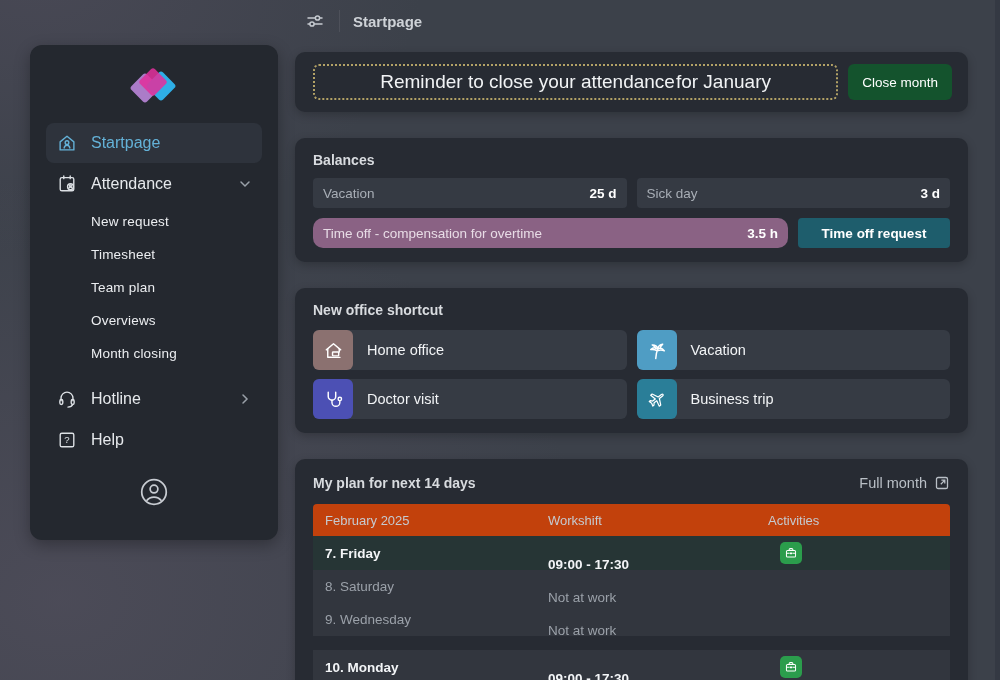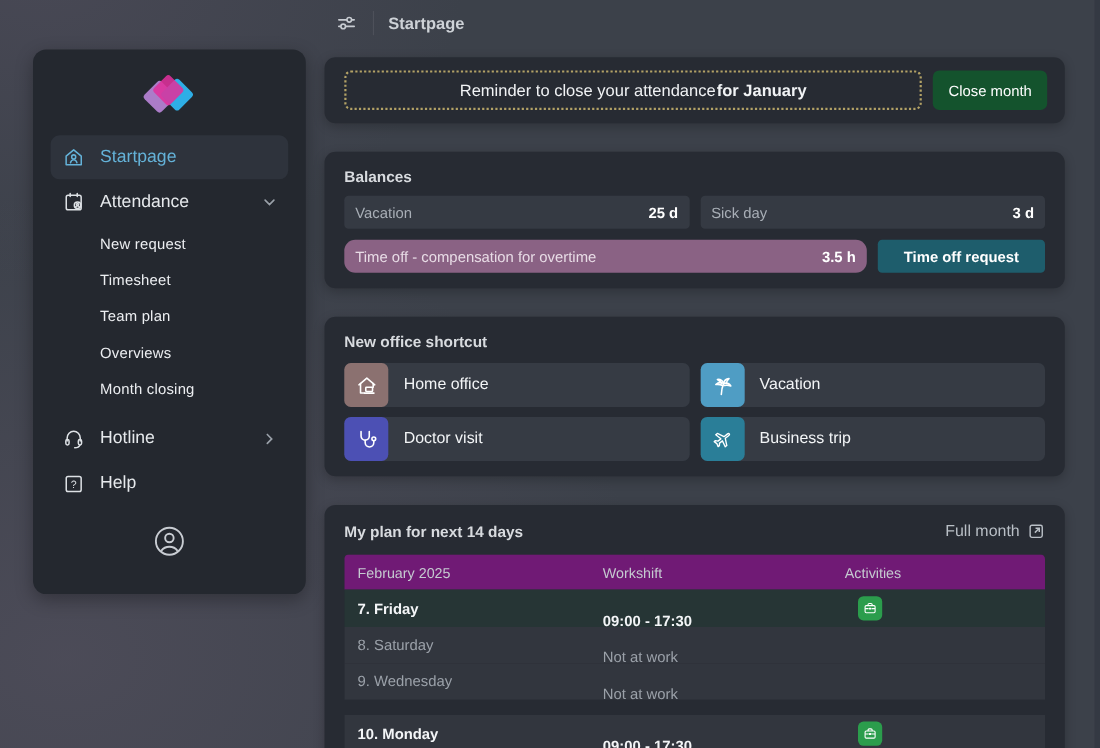--- a/index.html
+++ b/index.html
@@ -43,23 +43,23 @@
   .card {
     background:#272b33; border-radius:10px; margin:0 0 26px;
     box-shadow:0 3px 10px rgba(0,0,0,.22); padding:14px 18px;
   }
   .card-title { font-size:14px; font-weight:700; color:#d8dbdf; }
   
   .reminder-card { margin-top:10px; display:flex; gap:10px; padding:12px 16px 12px 18px; }
   .reminder-box {
     flex:1; height:36px; border:2px dotted #b3a266; border-radius:6px;
     display:flex; align-items:center; justify-content:center;
-    font-size:15px; color:#f1f3f5; white-space:nowrap;
-  }
-  .reminder-box b { margin-left:1px; font-weight:700; }
+    font-size:19px; color:#f1f3f5; white-space:nowrap;
+  }
+  .reminder-box b { margin-left:1px; font-weight:400; }
   .btn-green {
     height:36px; padding:0 14px; border:none; border-radius:6px;
     background:#14532d; color:#fff; font-size:13.5px;
     font-family:inherit; cursor:pointer;
   }
   
   .pill-row { display:flex; gap:10px; margin-top:10px; }
   .pill {
     flex:1; height:30px; background:#353a43; border-radius:4px;
     display:flex; align-items:center; justify-content:space-between;
@@ -86,21 +86,21 @@
   .ic-home { background:#8b7170; }
   .ic-vacation { background:#4f9dc4; }
   .ic-doctor { background:#4c50b4; }
   .ic-trip { background:#2a7e98; }
   
   .plan-card { padding:16px 18px 0; height:252px; margin-bottom:0; overflow:hidden; }
   .plan-head { display:flex; align-items:center; justify-content:space-between; }
   .full-month { display:flex; align-items:center; gap:7px; color:#b9bfc6; font-size:14.5px; cursor:pointer; }
   .full-month svg { width:16px; height:16px; }
   .table { margin-top:13px; border-radius:4px 4px 0 0; overflow:hidden; }
-  .thead { display:flex; align-items:center; height:32px; background:#701a75; color:#c5cad0; font-size:13px; }
+  .thead { display:flex; align-items:center; height:32px; background:#c2410c; color:#c5cad0; font-size:13px; }
   .col-day { width:235px; padding-left:12px; }
   .col-shift { width:220px; }
   .col-act { flex:1; }
   .trow { display:flex; align-items:center; height:34px; background:#32363e; font-size:13.5px; }
   .trow.off { height:33px; color:#9ba1a9; }
   .trow.today { background:#263535; }
   .trow .day-cell { font-weight:700; color:#f3f5f7; }
   .trow.off .day-cell { font-weight:400; color:#9ba1a9; }
   .trow .shift-cell { font-weight:700; color:#f3f5f7;margin-top:22px; }
   .trow.off .shift-cell { font-weight:400; color:#9ba1a9; }

